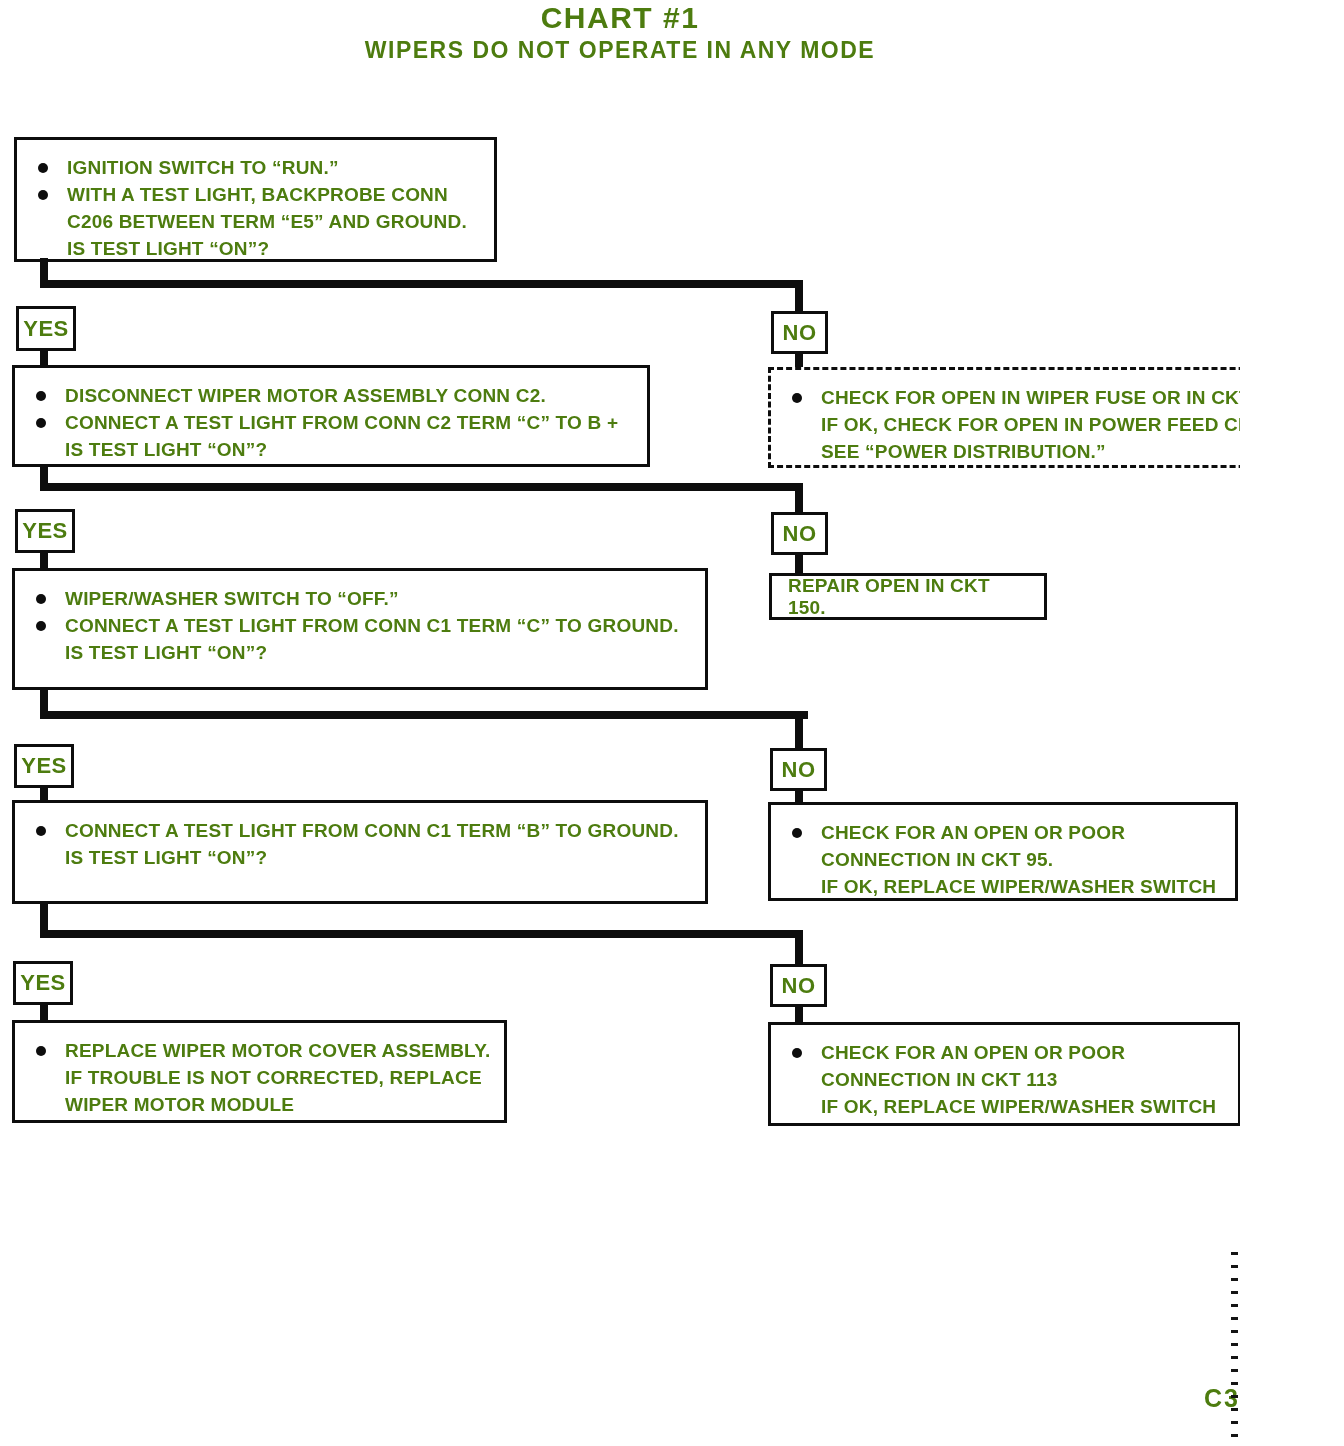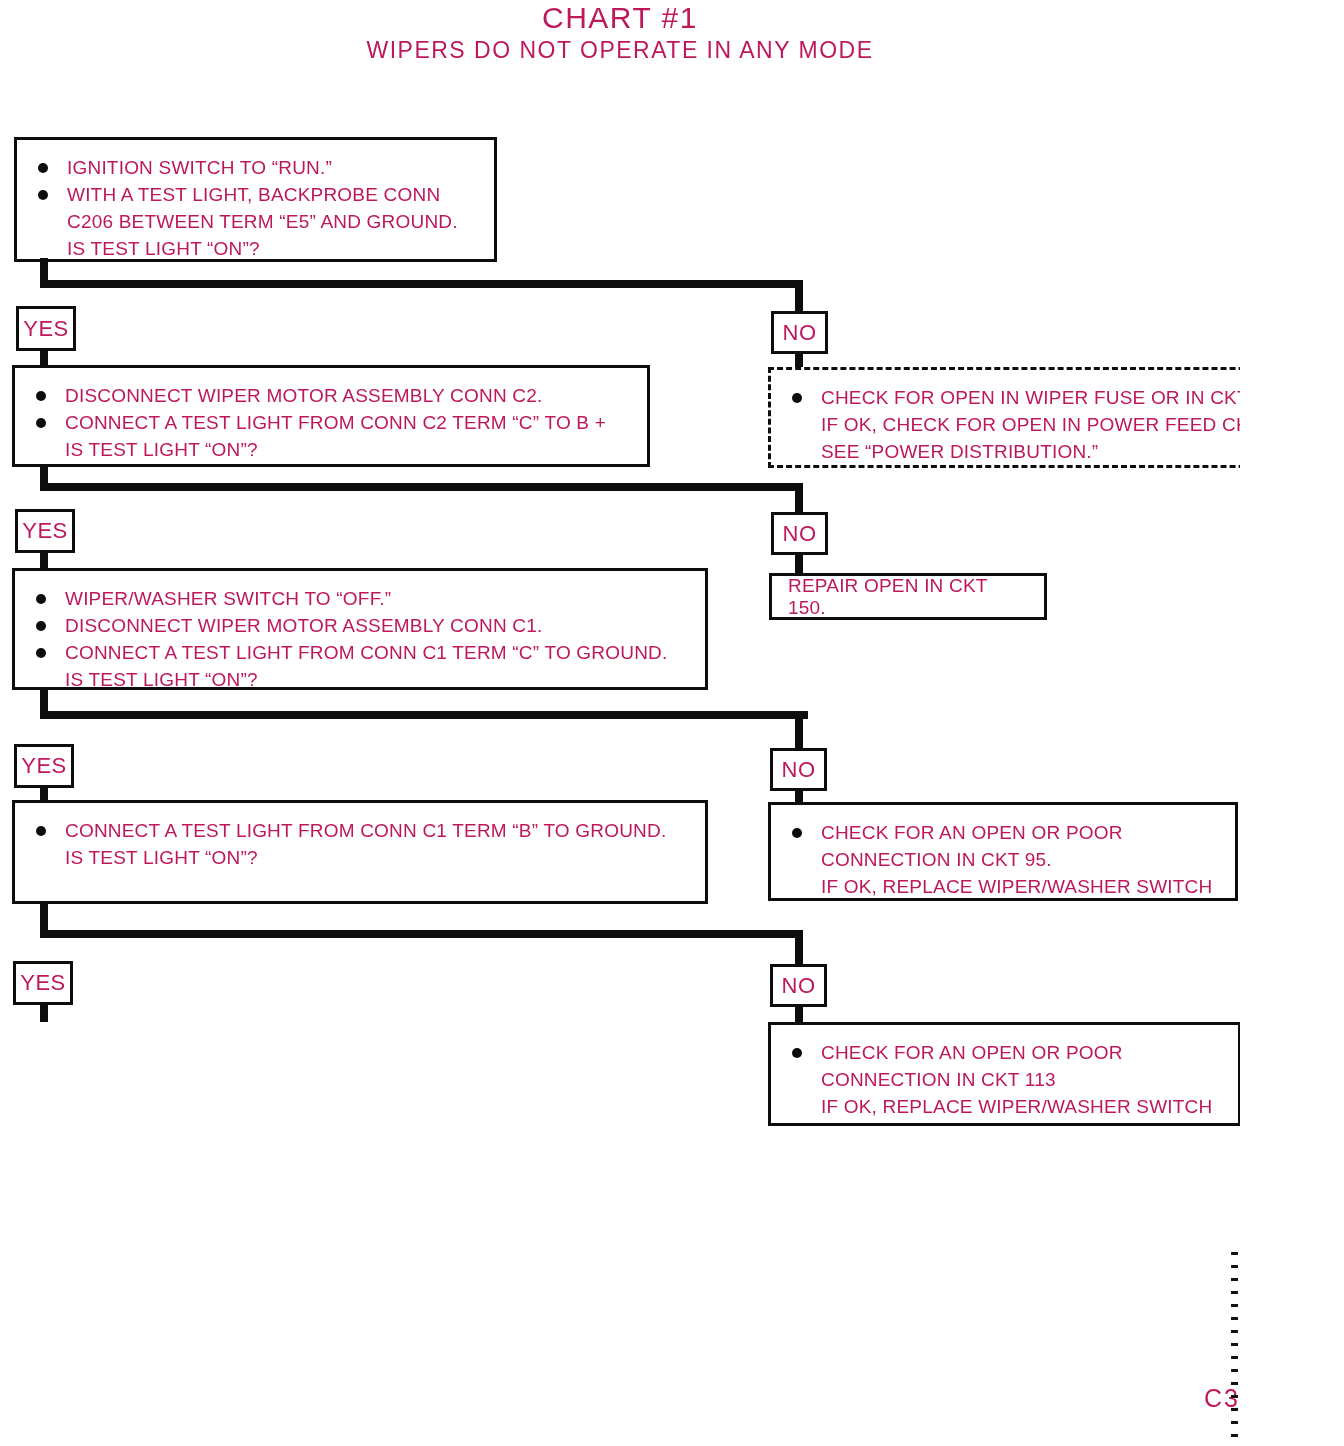--- a/index.html
+++ b/index.html
@@ -2,22 +2,22 @@
 <html><head>
 <meta charset="utf-8">
 <style>
   html, body { margin: 0; padding: 0; background: #ffffff; }
   .page {
     position: relative;
     width: 1240px;
     height: 1446px;
     background: #ffffff;
     font-family: "Liberation Sans", sans-serif;
-    font-weight: 400;
-    color: #be185d;
+    font-weight: 700;
+    color: #4d7c0f;
     overflow: hidden;
   }
   .title {
     position: absolute; top: 1px; left: 0; width: 100%;
     text-align: center; font-size: 30px; letter-spacing: 1.5px;
   }
   .subtitle {
     position: absolute; top: 37px; left: 0; width: 100%;
     text-align: center; font-size: 23px; letter-spacing: 1.5px;
   }
@@ -113,21 +113,20 @@
   <div class="tag" style="left:771px; top:512px; width:57px; height:43px;">NO</div>
   <div class="ln" style="left:40px; top:551px; width:8px; height:19px;"></div>
   <div class="ln" style="left:795px; top:553px; width:8px; height:21px;"></div>
 
   <div class="plainbox" style="left:769px; top:573px; width:278px; height:47px;">
     <span>REPAIR OPEN IN CKT 150.</span>
   </div>
 
   <div class="box" style="left:12px; top:568px; width:696px; height:122px;">
     <div class="li"><span class="blt"></span><span>WIPER/WASHER SWITCH TO “OFF.”</span></div>
-    <div class="li"><span class="blt"></span><span>DISCONNECT WIPER MOTOR ASSEMBLY CONN C1.</span></div>
     <div class="li"><span class="blt"></span><span>CONNECT A TEST LIGHT FROM CONN C1 TERM “C” TO GROUND.
 IS TEST LIGHT “ON”?</span></div>
   </div>
 
   <div class="ln" style="left:40px; top:687px; width:8px; height:29px;"></div>
   <div class="ln" style="left:40px; top:711px; width:768px; height:8px;"></div>
   <div class="ln" style="left:795px; top:711px; width:8px; height:39px;"></div>
   <div class="tag" style="left:14px; top:744px; width:60px; height:44px;">YES</div>
   <div class="tag" style="left:770px; top:748px; width:57px; height:43px;">NO</div>
   <div class="ln" style="left:40px; top:785px; width:8px; height:18px;"></div>
@@ -145,20 +144,25 @@
   </div>
 
   <div class="ln" style="left:40px; top:901px; width:8px; height:33px;"></div>
   <div class="ln" style="left:40px; top:930px; width:763px; height:8px;"></div>
   <div class="ln" style="left:795px; top:930px; width:8px; height:37px;"></div>
   <div class="tag" style="left:13px; top:961px; width:60px; height:44px;">YES</div>
   <div class="tag" style="left:770px; top:964px; width:57px; height:43px;">NO</div>
   <div class="ln" style="left:40px; top:1003px; width:8px; height:19px;"></div>
   <div class="ln" style="left:795px; top:1005px; width:8px; height:19px;"></div>
 
+  <div class="box" style="left:12px; top:1020px; width:495px; height:103px;">
+    <div class="li"><span class="blt"></span><span>REPLACE WIPER MOTOR COVER ASSEMBLY.
+IF TROUBLE IS NOT CORRECTED, REPLACE
+WIPER MOTOR MODULE</span></div>
+  </div>
 
   <div class="box" style="left:768px; top:1022px; width:473px; height:104px;">
     <div class="li"><span class="blt"></span><span>CHECK FOR AN OPEN OR POOR
 CONNECTION IN CKT 113
 IF OK, REPLACE WIPER/WASHER SWITCH</span></div>
   </div>
 
   <div class="code">C3025S</div>
   <div class="perf"></div>
 

